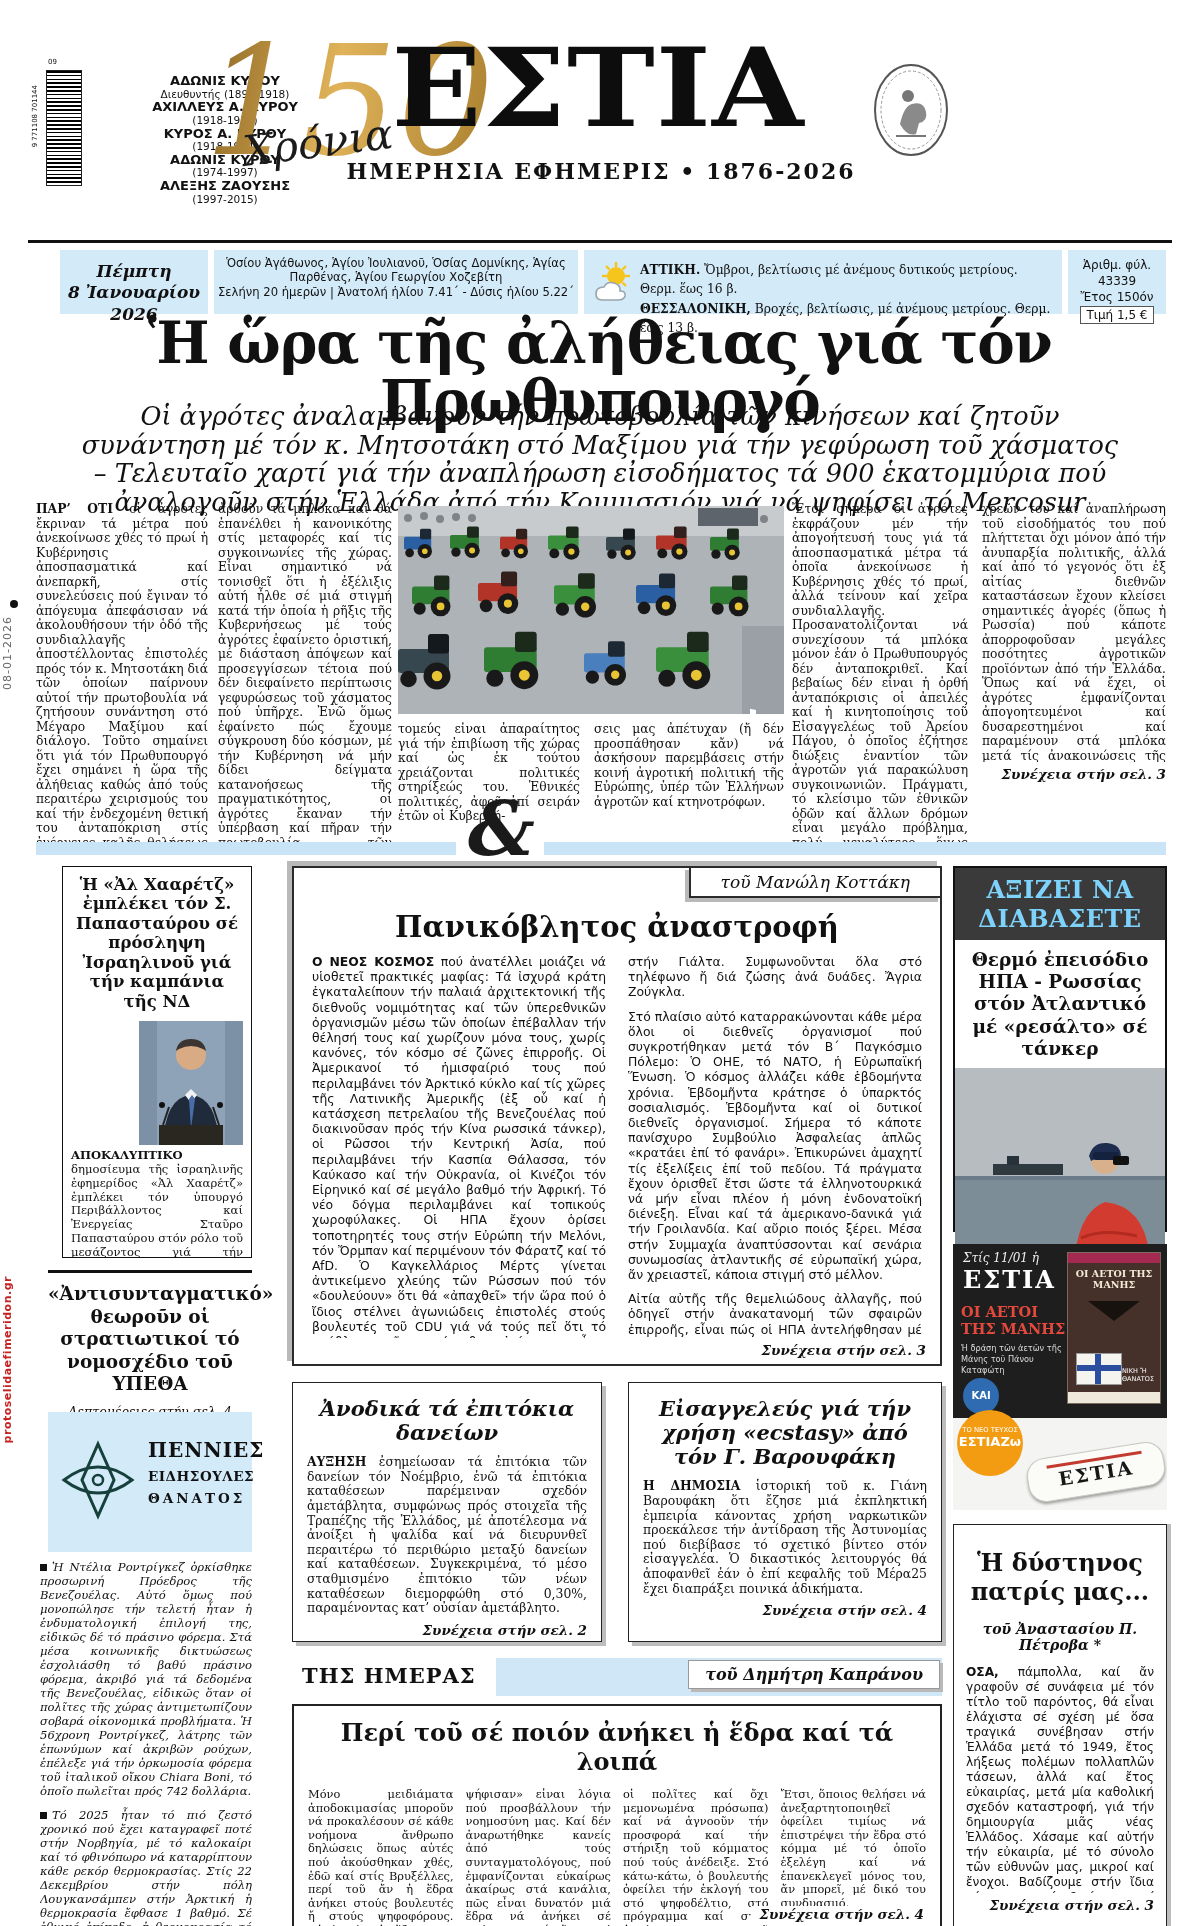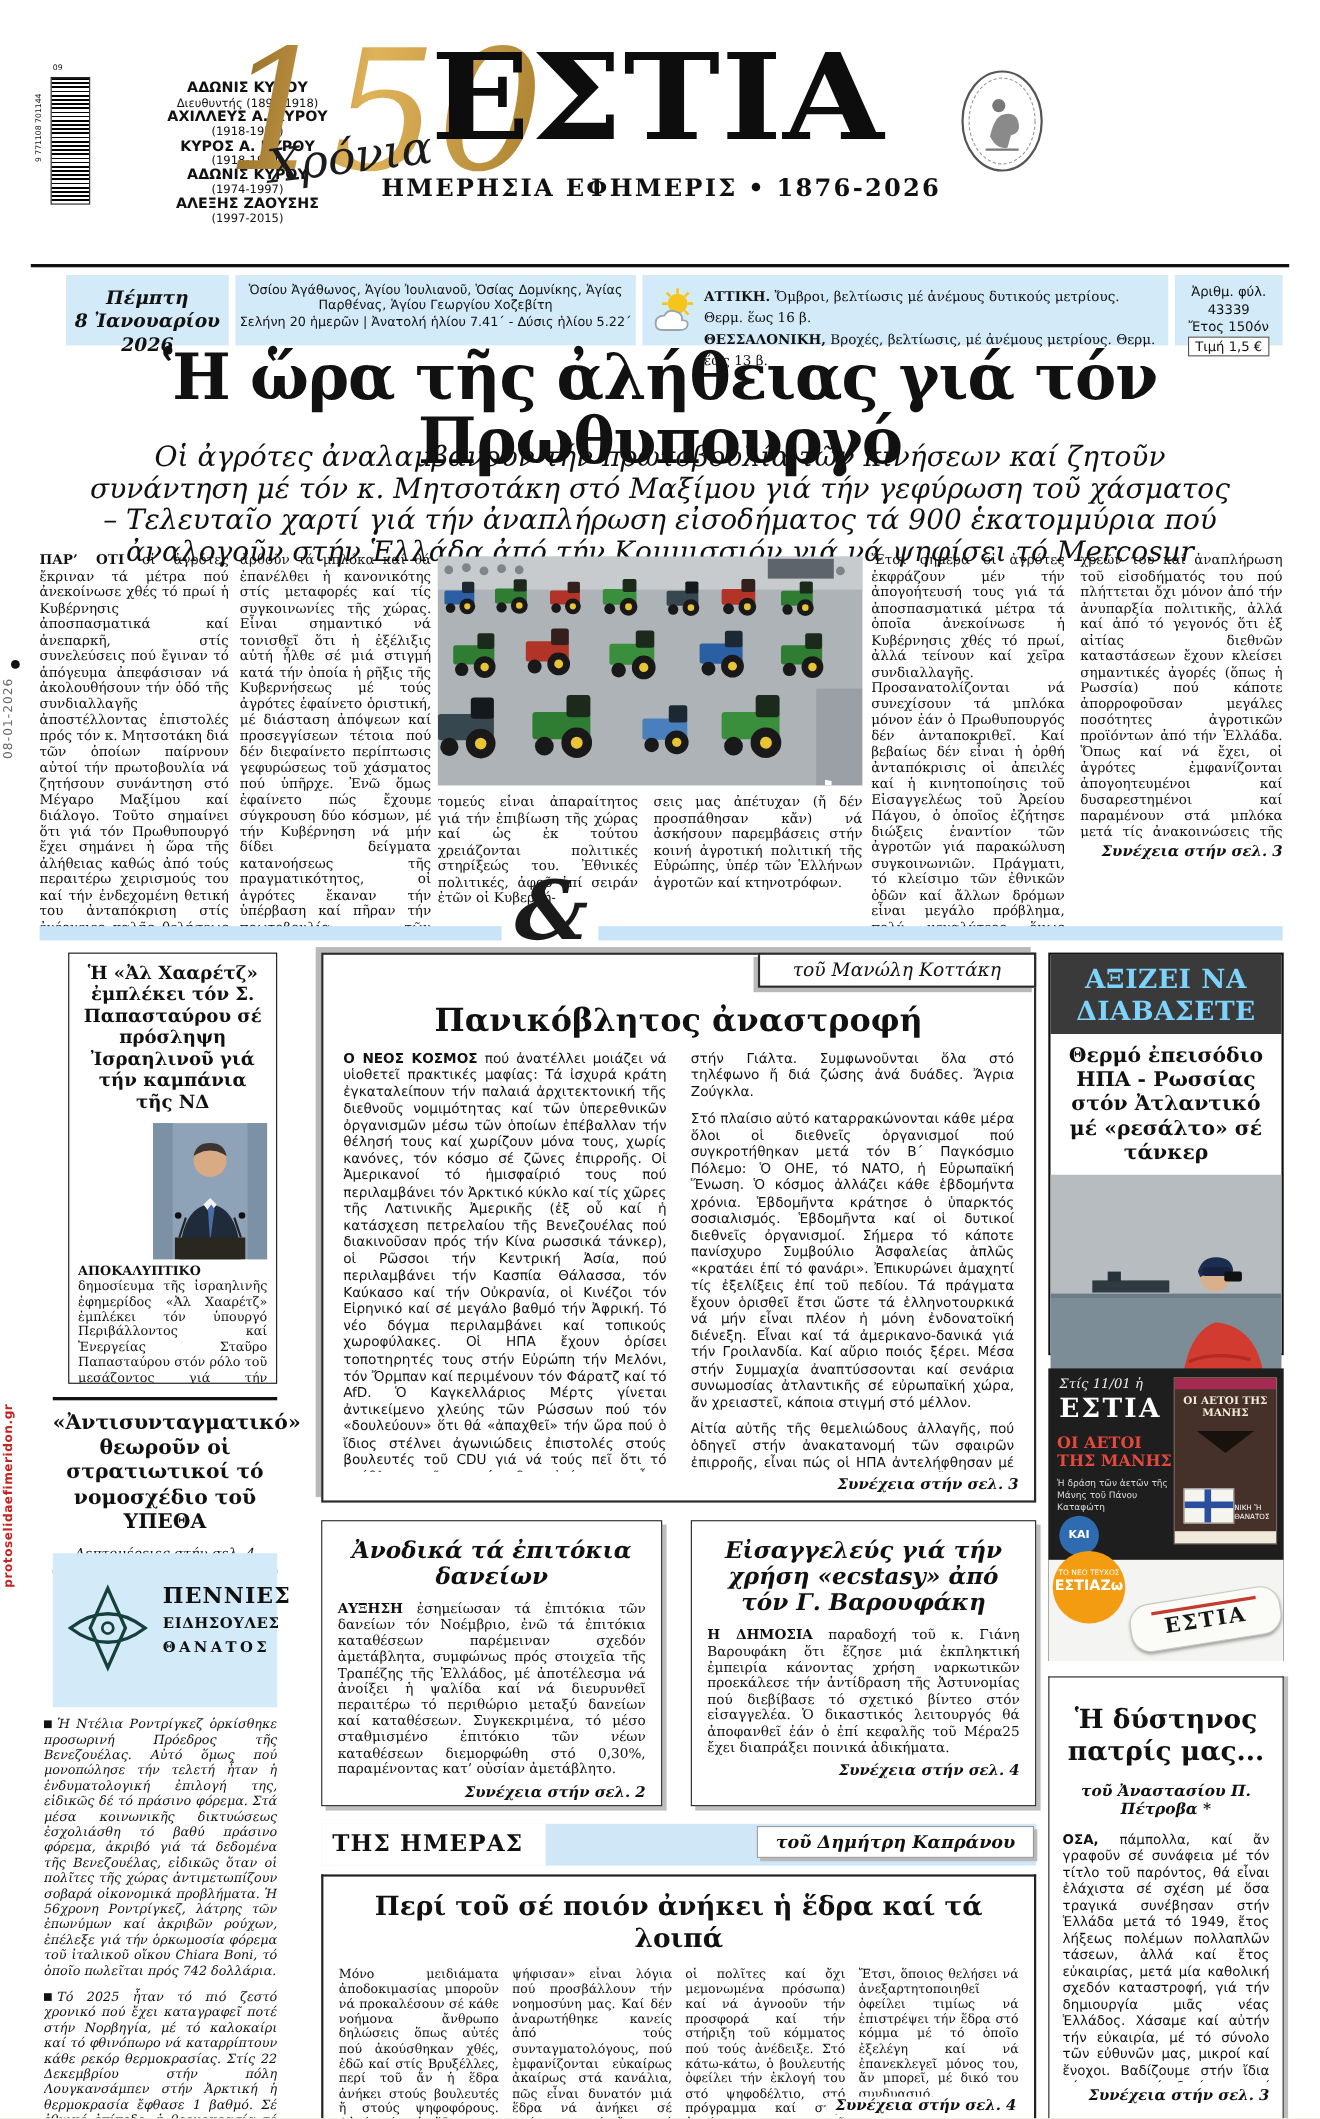--- a/index.html
+++ b/index.html
@@ -445,21 +445,21 @@
     <div class="abody">
       <b>ΑΥΞΗΣΗ</b>
       <span>ἐσημείωσαν τά ἐπιτόκια τῶν δανείων τόν Νοέμβριο, ἐνῶ τά ἐπιτόκια καταθέσεων παρέμειναν σχεδόν ἀμετάβλητα, συμφώνως πρός στοιχεῖα τῆς Τραπέζης τῆς Ἑλλάδος, μέ ἀποτέλεσμα νά ἀνοίξει ἡ ψαλίδα καί νά διευρυνθεῖ περαιτέρω τό περιθώριο μεταξύ δανείων καί καταθέσεων. Συγκεκριμένα, τό μέσο σταθμισμένο ἐπιτόκιο τῶν νέων καταθέσεων διεμορφώθη στό 0,30%, παραμένοντας κατ’ οὐσίαν ἀμετάβλητο.</span>
     </div>
     <div class="sec">Συνέχεια στήν σελ. 2</div>
   </div>
   <div class="abs artbox" id="ecstasy">
     <div class="atitle">Εἰσαγγελεύς γιά τήν χρήση «ecstasy» ἀπό τόν Γ. Βαρουφάκη</div>
     <div class="abody">
       <b>Η ΔΗΜΟΣΙΑ</b>
-      <span>παραδοχή τοῦ κ. Γιάνη Βαρουφάκη ὅτι ἔζησε μιά ἐκπληκτική ἐμπειρία κάνοντας χρήση ναρκωτικῶν προεκάλεσε τήν ἀντίδραση τῆς Ἀστυνομίας πού διεβίβασε τό σχετικό βίντεο στόν εἰσαγγελέα. Ὁ δικαστικός λειτουργός θά ἀποφανθεῖ ἐάν ὁ ἐπί κεφαλῆς τοῦ Μέρα25 ἔχει διαπράξει ποινικά ἀδικήματα.</span>
+      <span>ἱστορική τοῦ κ. Γιάνη Βαρουφάκη ὅτι ἔζησε μιά ἐκπληκτική ἐμπειρία κάνοντας χρήση ναρκωτικῶν προεκάλεσε τήν ἀντίδραση τῆς Ἀστυνομίας πού διεβίβασε τό σχετικό βίντεο στόν εἰσαγγελέα. Ὁ δικαστικός λειτουργός θά ἀποφανθεῖ ἐάν ὁ ἐπί κεφαλῆς τοῦ Μέρα25 ἔχει διαπράξει ποινικά ἀδικήματα.</span>
     </div>
     <div class="sec">Συνέχεια στήν σελ. 4</div>
   </div>
 
   <div class="abs" id="imeras-band">
     <div id="imeras-label">ΤΗΣ ΗΜΕΡΑΣ</div>
     <div id="imeras-byline">τοῦ Δημήτρη Καπράνου</div>
   </div>
   <div class="abs" id="imeras-box">
     <div id="imeras-title">Περί τοῦ σέ ποιόν ἀνήκει ἡ ἕδρα καί τά λοιπά</div>

